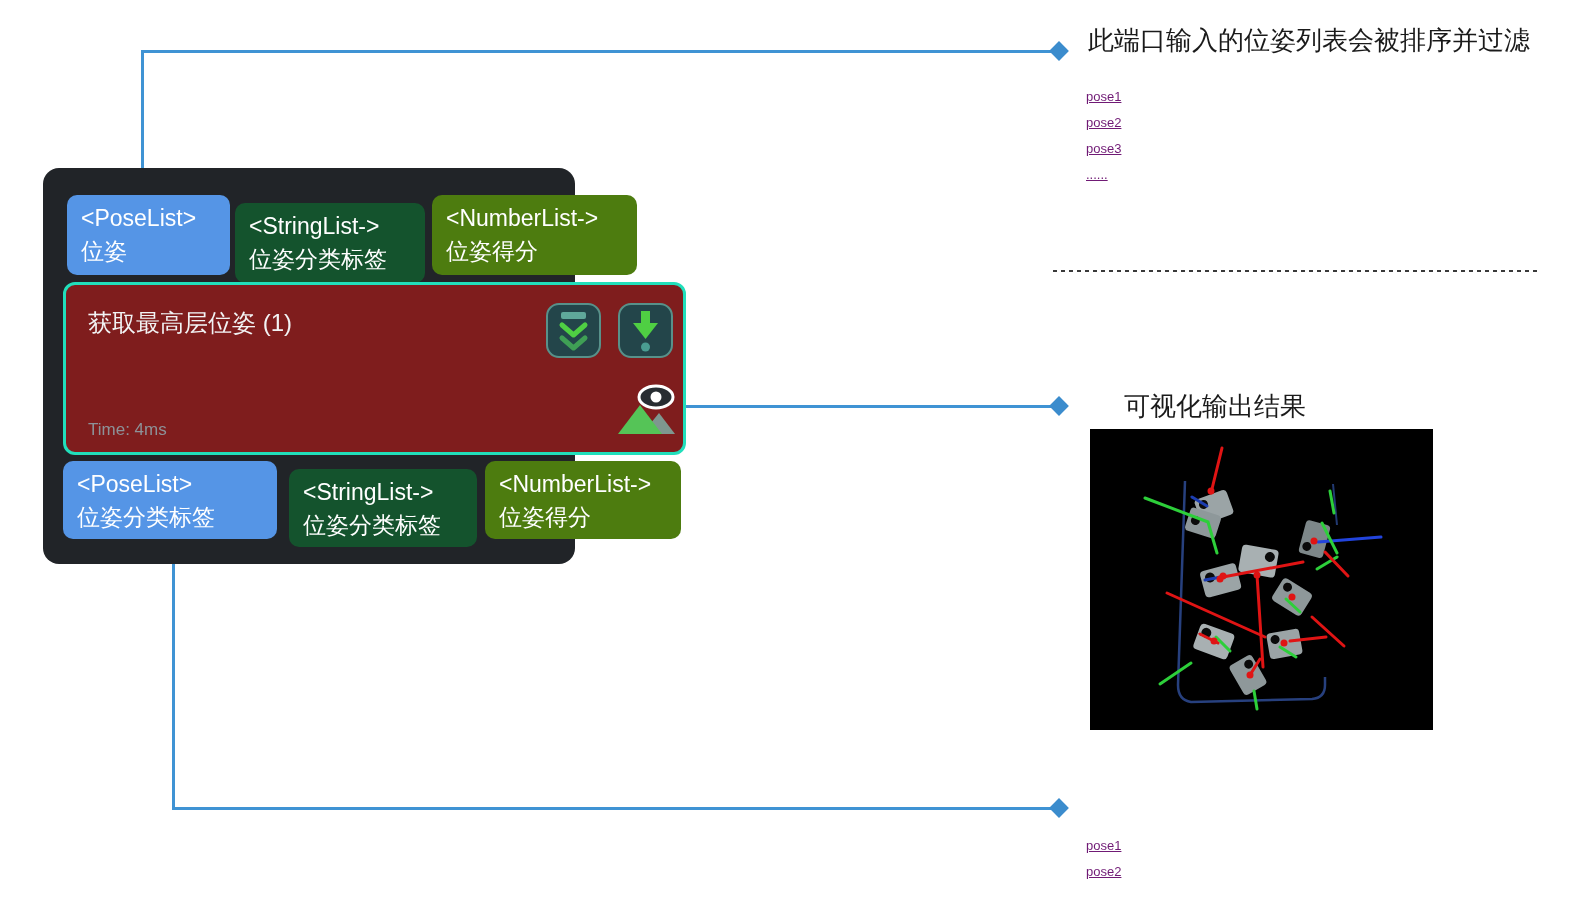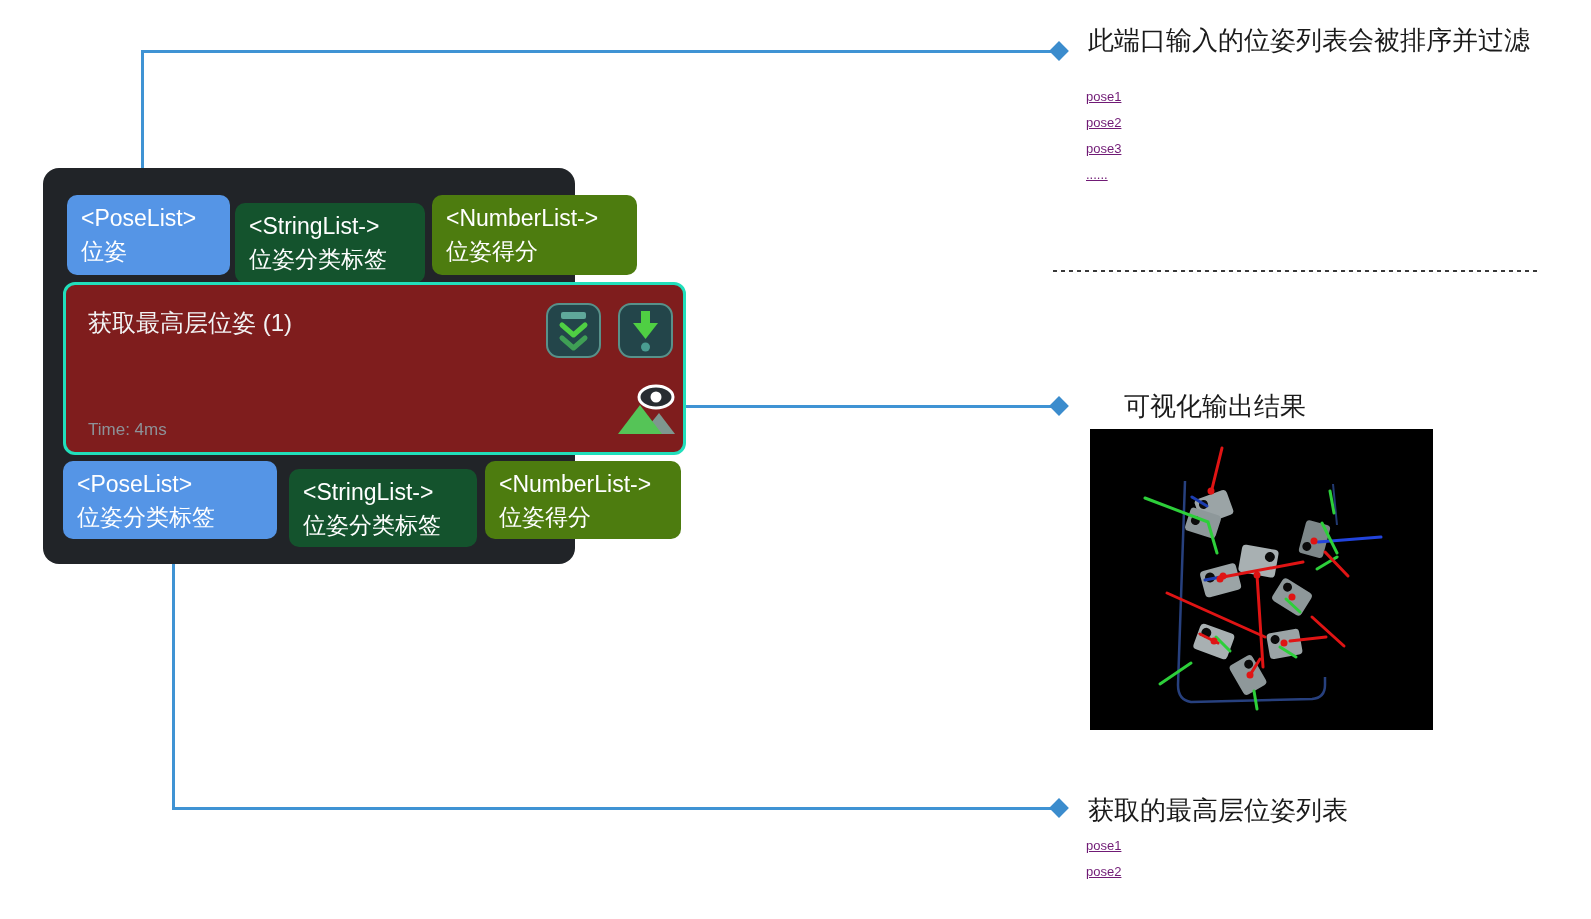--- a/index.html
+++ b/index.html
@@ -204,19 +204,18 @@
         <circle cx="167" cy="146" r="3.5"></circle>
       <circle cx="224" cy="112" r="3.5"></circle>
         <circle cx="130" cy="150" r="3.5"></circle>
         <circle cx="202" cy="168" r="3.5"></circle>
       <circle cx="124" cy="212" r="3.5"></circle>
         <circle cx="194" cy="214" r="3.5"></circle>
         <circle cx="160" cy="246" r="3.5"></circle>
     </g>
   </svg>
 
-  <div class="anno-heading" style="left:1088px; top:794px;">获取的最高层位姿列表</div>
   <div class="pose-list" style="left:1086px; top:833px; line-height:27px;">
     <div>pose1</div>
     <div>pose2</div>
   </div>
 
 </div>
 
 </body></html>

